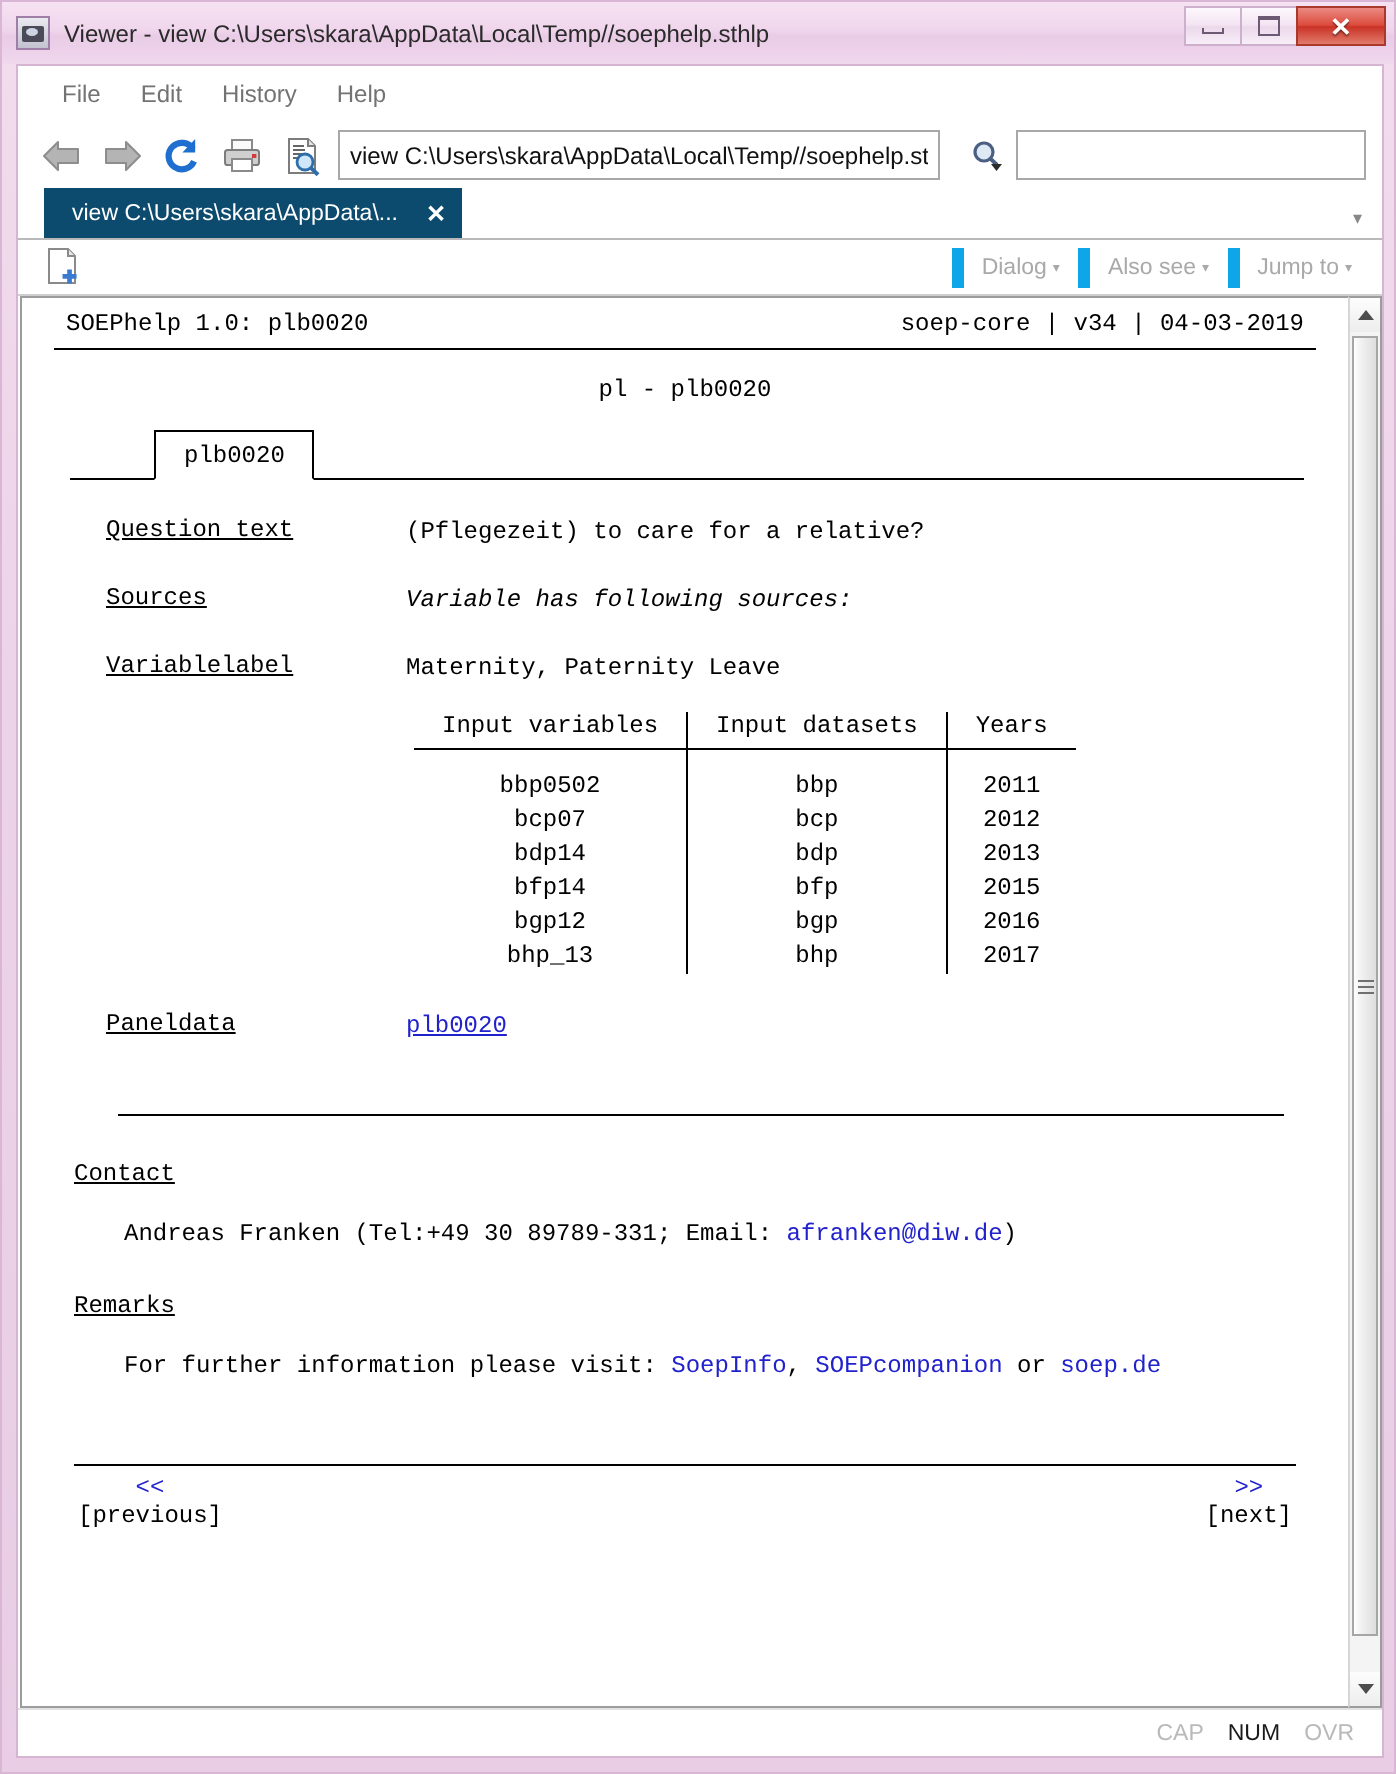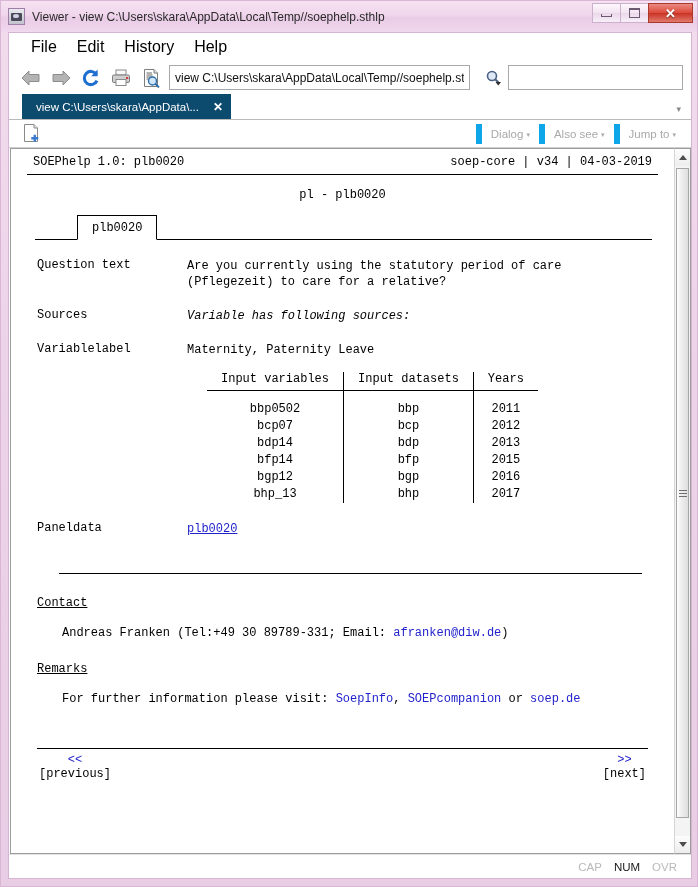--- a/index.html
+++ b/index.html
@@ -110,22 +110,22 @@
   
   .menubar {
     height: 28px;
     display: flex;
     align-items: center;
     padding-left: 12px;
     background: #ffffff;
     flex: 0 0 auto;
   }
   .menu-item {
-    font-size: 16px;
-    color: #000000;
+    font-size: 12px;
+    color: #737373;
     padding: 3px 10px;
     cursor: default;
   }
 
   
   .toolbar {
     height: 33px;
     display: flex;
     align-items: center;
     padding: 0 8px 0 8px;
@@ -298,21 +298,23 @@
   }
 
   .field-row {
     display: flex;
     margin-top: 18px;
     padding-left: 10px;
   }
   .field-label {
     width: 150px;
     flex: 0 0 150px;
-    font-size: 12px;
+    text-decoration: underline;
+    font-size: 12px;
+    margin-left: 16px;
   }
   .field-value { font-size: 12px; line-height: 16px; }
   .field-value.italic { font-style: italic; }
 
   
   .src-table {
     margin-top: 14px;
     margin-left: 180px;
     border-collapse: collapse;
     font-size: 12px;
@@ -559,21 +561,20 @@
         <div class="subtab-row">
           <div class="baseline"></div>
           <div class="subtab">
             <span>plb0020</span>
           </div>
         </div>
 
         <div class="field-row">
           <div class="field-label">Question text</div>
           <div class="field-value">
-            <div>Are you currently using the statutory period of care</div>
             <div>(Pflegezeit) to care for a relative?</div>
           </div>
         </div>
 
         <div class="field-row">
           <div class="field-label">Sources</div>
           <div class="field-value italic">Variable has following sources:</div>
         </div>
 
         <div class="field-row">

